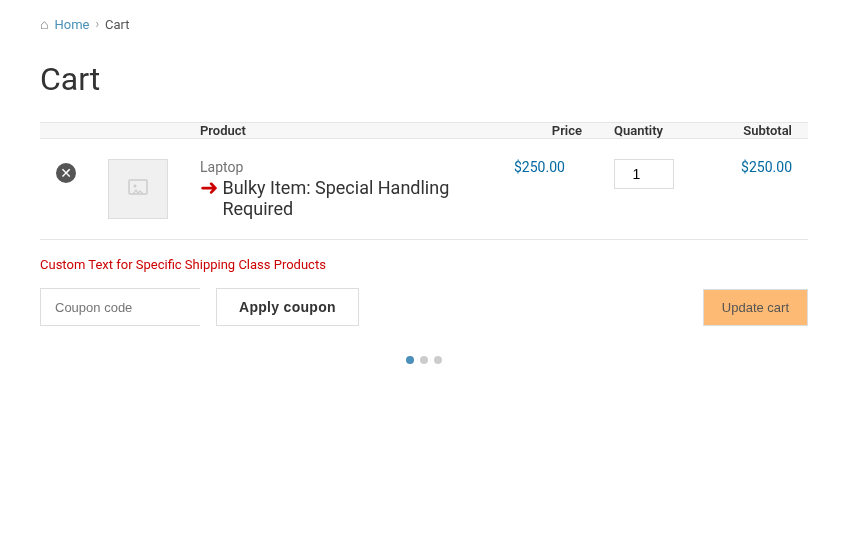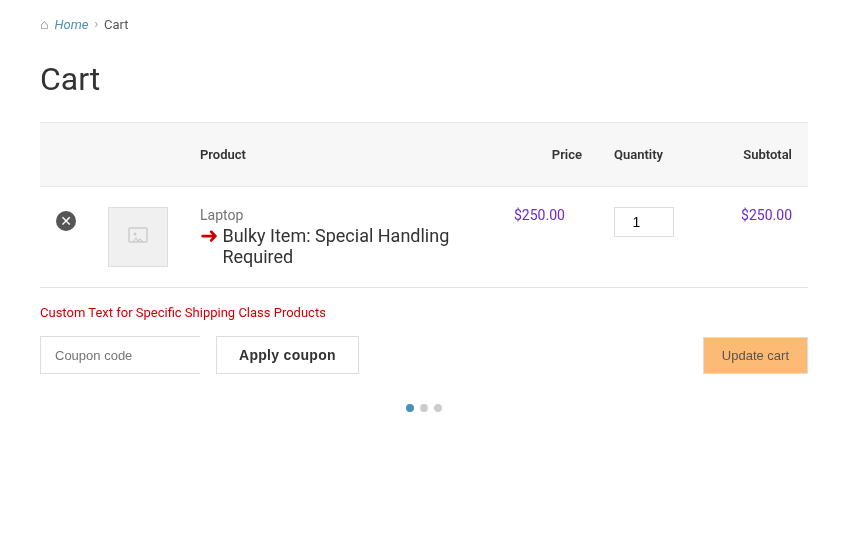--- a/index.html
+++ b/index.html
@@ -18,21 +18,20 @@
       display: flex;
       align-items: center;
       gap: 6px;
       font-size: 13px;
       color: #555;
       margin-bottom: 28px;
     }
     .breadcrumb a {
       color: #4a90b8;
       text-decoration: none;
-      font-style: italic;
     }
     .breadcrumb .separator {
       color: #999;
       font-size: 12px;
     }
     .home-icon {
       color: #777;
       font-size: 14px;
     }
     .page-title {
@@ -45,21 +44,21 @@
       width: 100%;
       border-collapse: collapse;
       margin-bottom: 16px;
     }
     .cart-table thead tr {
       background: #f7f7f7;
       border-top: 1px solid #e5e5e5;
       border-bottom: 1px solid #e5e5e5;
     }
     .cart-table thead th {
-      padding: 24px 16px;
+      padding: 0 16px;
       text-align: left;
       font-weight: 600;
       font-size: 13px;
       color: #333;
     }
     .cart-table thead th.col-remove { width: 40px; }
     .cart-table thead th.col-image { width: 80px; }
     .cart-table thead th.col-product { }
     .cart-table thead th.col-price { width: 100px; text-align: right; }
     .cart-table thead th.col-qty { width: 110px; }
@@ -164,21 +163,21 @@
     }
     .qty-input {
       width: 60px;
       padding: 6px 8px;
       border: 1px solid #ddd;
       text-align: center;
       font-size: 14px;
     }
     .col-price, .col-subtotal-val {
       font-size: 14px;
-      color: #6d28d9;
+      color: #0369a1;
     }
     .col-subtotal-val {
       text-align: right;
     }
     .pagination-dots {
       display: flex;
       justify-content: center;
       gap: 6px;
       margin-top: 30px;
     }

